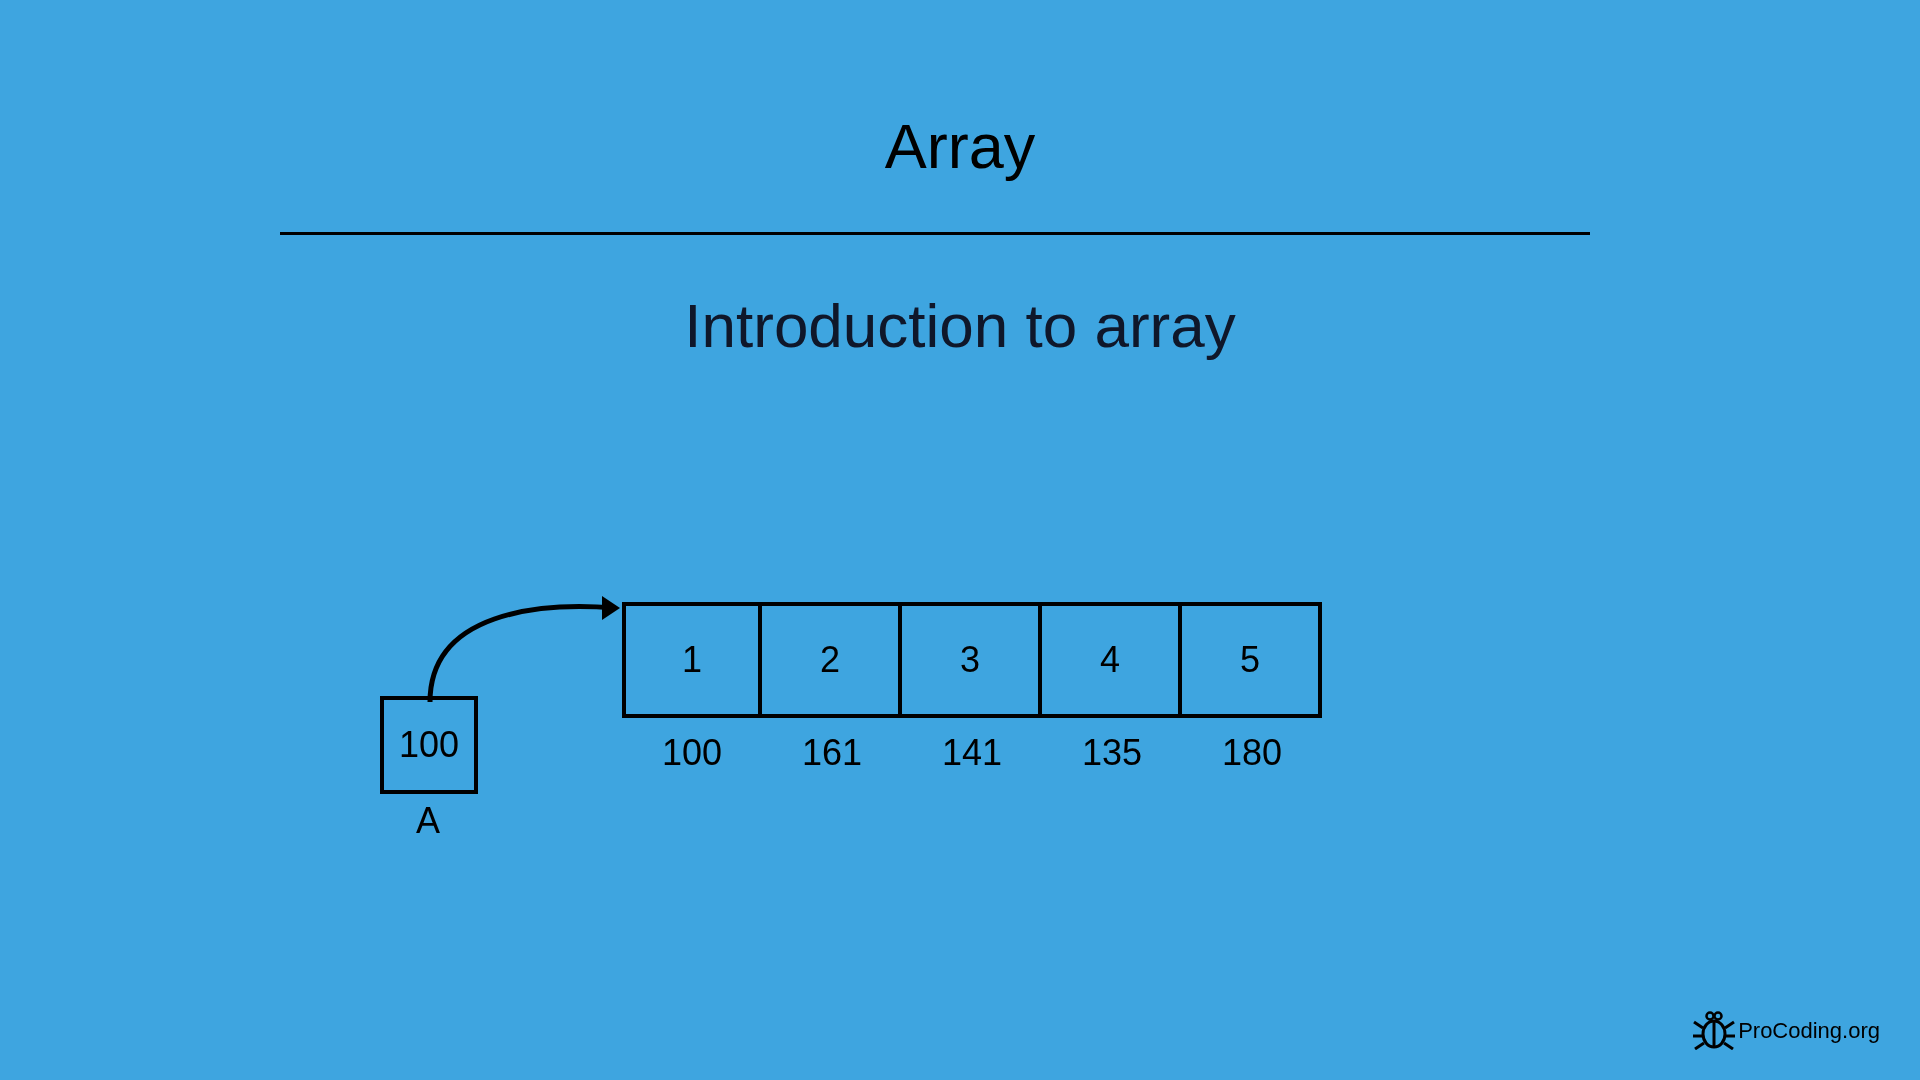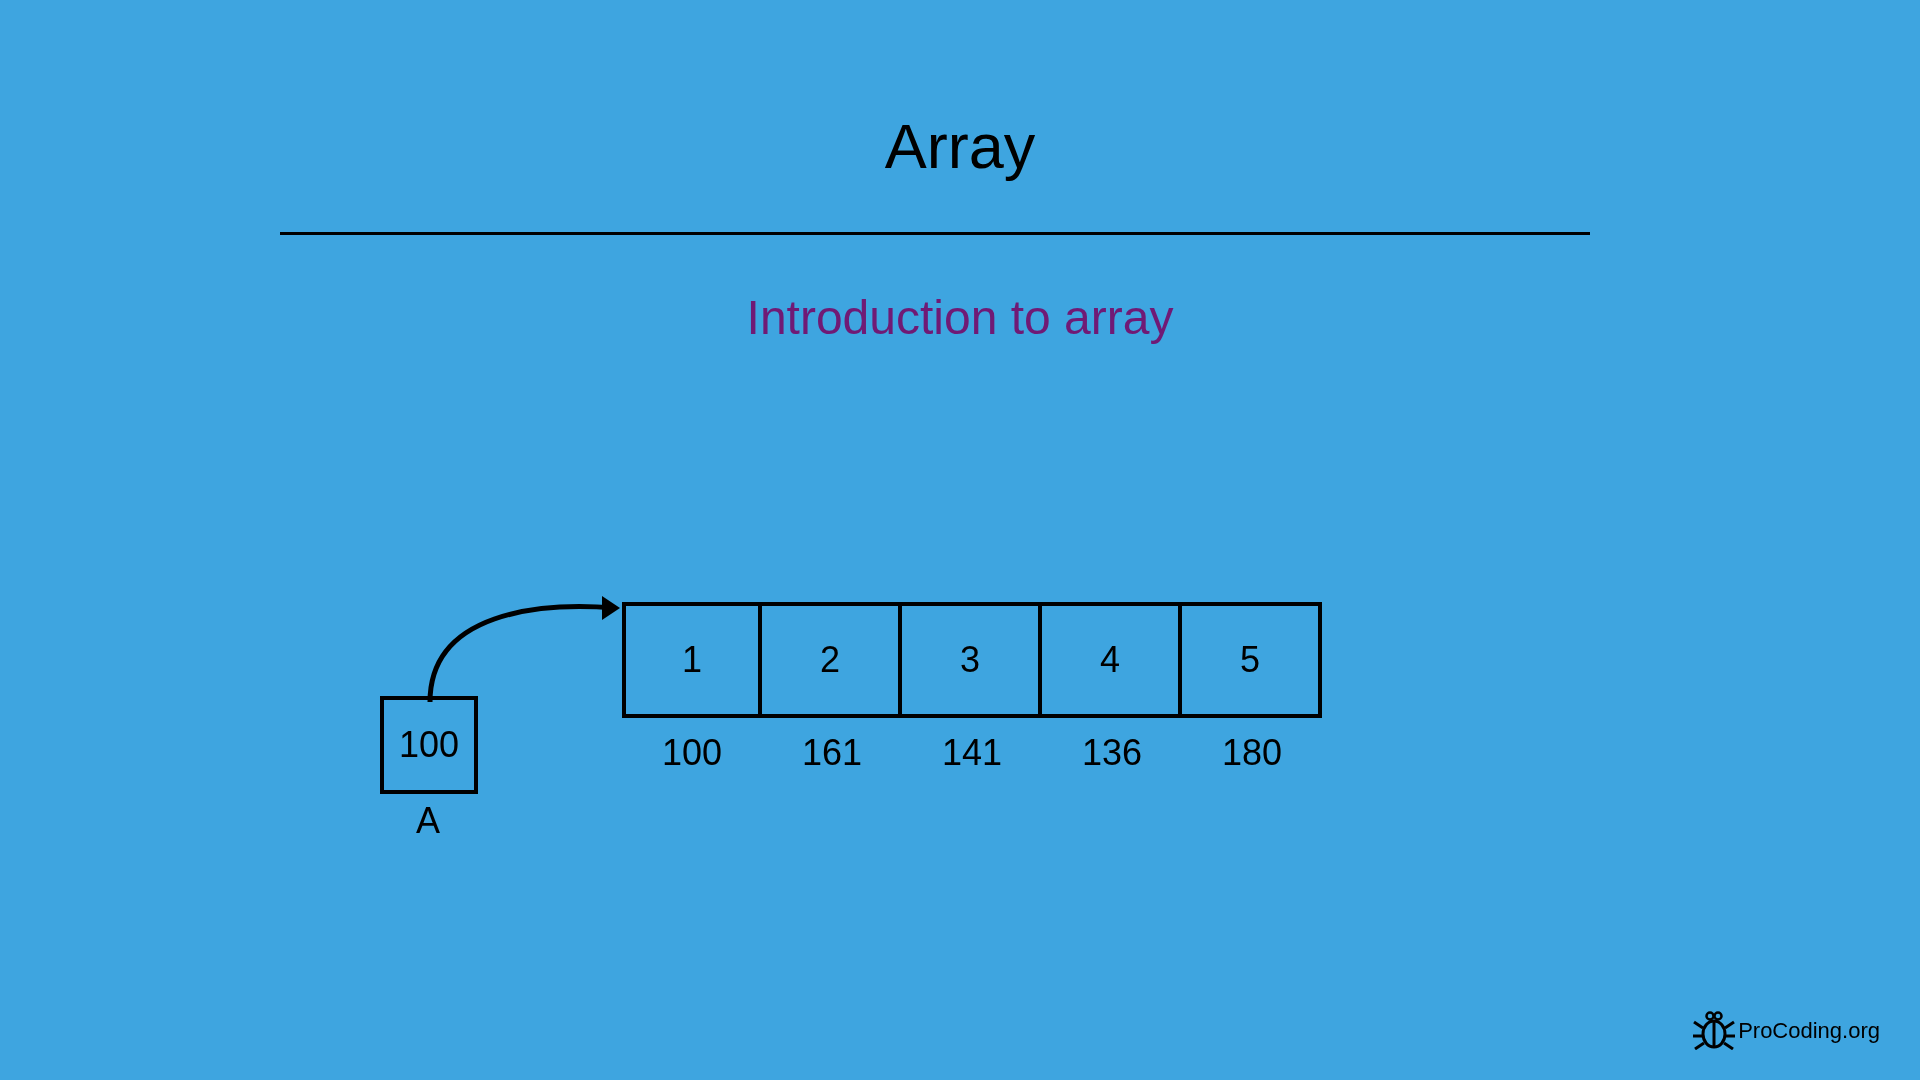--- a/index.html
+++ b/index.html
@@ -26,22 +26,22 @@
     left: 280px;
     width: 1310px;
     height: 3px;
     background: #000;
   }
   .subtitle {
     position: absolute;
     top: 290px;
     left: 50%;
     transform: translateX(-50%);
-    font-size: 48px;
-    color: #701a75;
+    font-size: 62px;
+    color: #0f172a;
     font-weight: 400;
   }
   .diagram-area {
     position: absolute;
     top: 590px;
     left: 380px;
     width: 1000px;
     height: 300px;
   }
   .ptr-box {
@@ -144,21 +144,21 @@
     <div class="cell">2</div>
     <div class="cell">3</div>
     <div class="cell">4</div>
     <div class="cell">5</div>
   </div>
 
   <div class="addresses">
     <div class="addr">100</div>
     <div class="addr">161</div>
     <div class="addr">141</div>
-    <div class="addr">136</div>
+    <div class="addr">135</div>
     <div class="addr">180</div>
   </div>
 
 </div>
 
 <div class="watermark">
   <svg class="bug-icon" viewBox="0 0 48 40">
     <ellipse cx="24" cy="24" rx="11" ry="13" fill="none" stroke="#000" stroke-width="3"></ellipse>
     <line x1="24" y1="11" x2="24" y2="37" stroke="#000" stroke-width="3"></line>
     <circle cx="20" cy="6" r="3.5" fill="none" stroke="#000" stroke-width="2.5"></circle>

